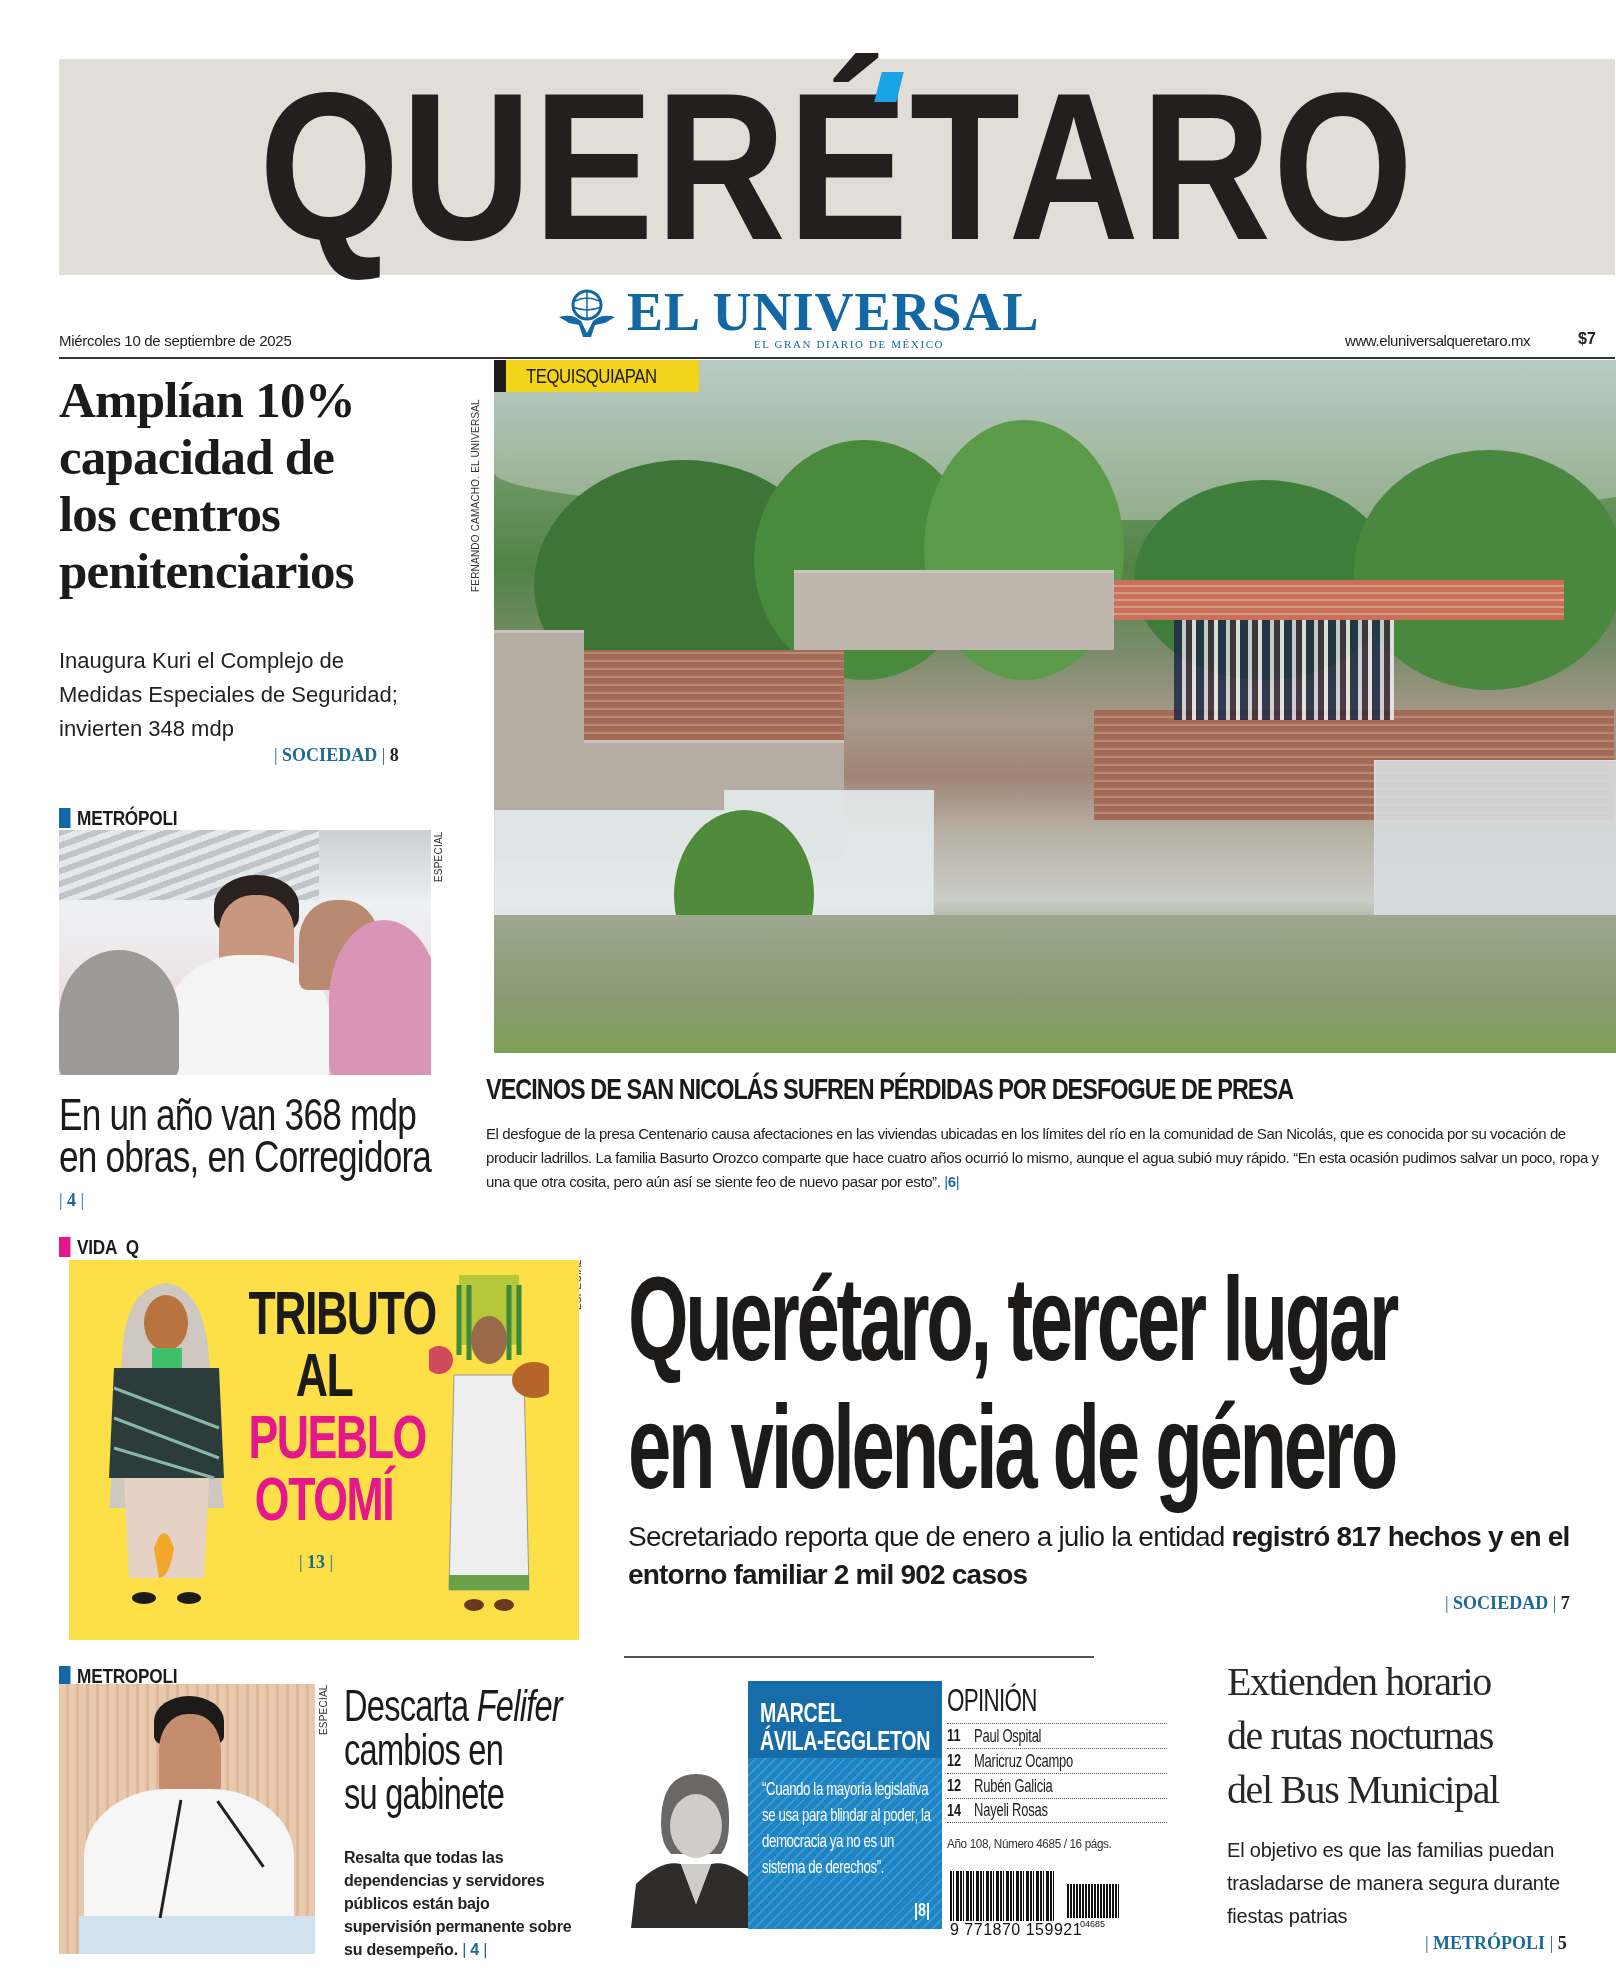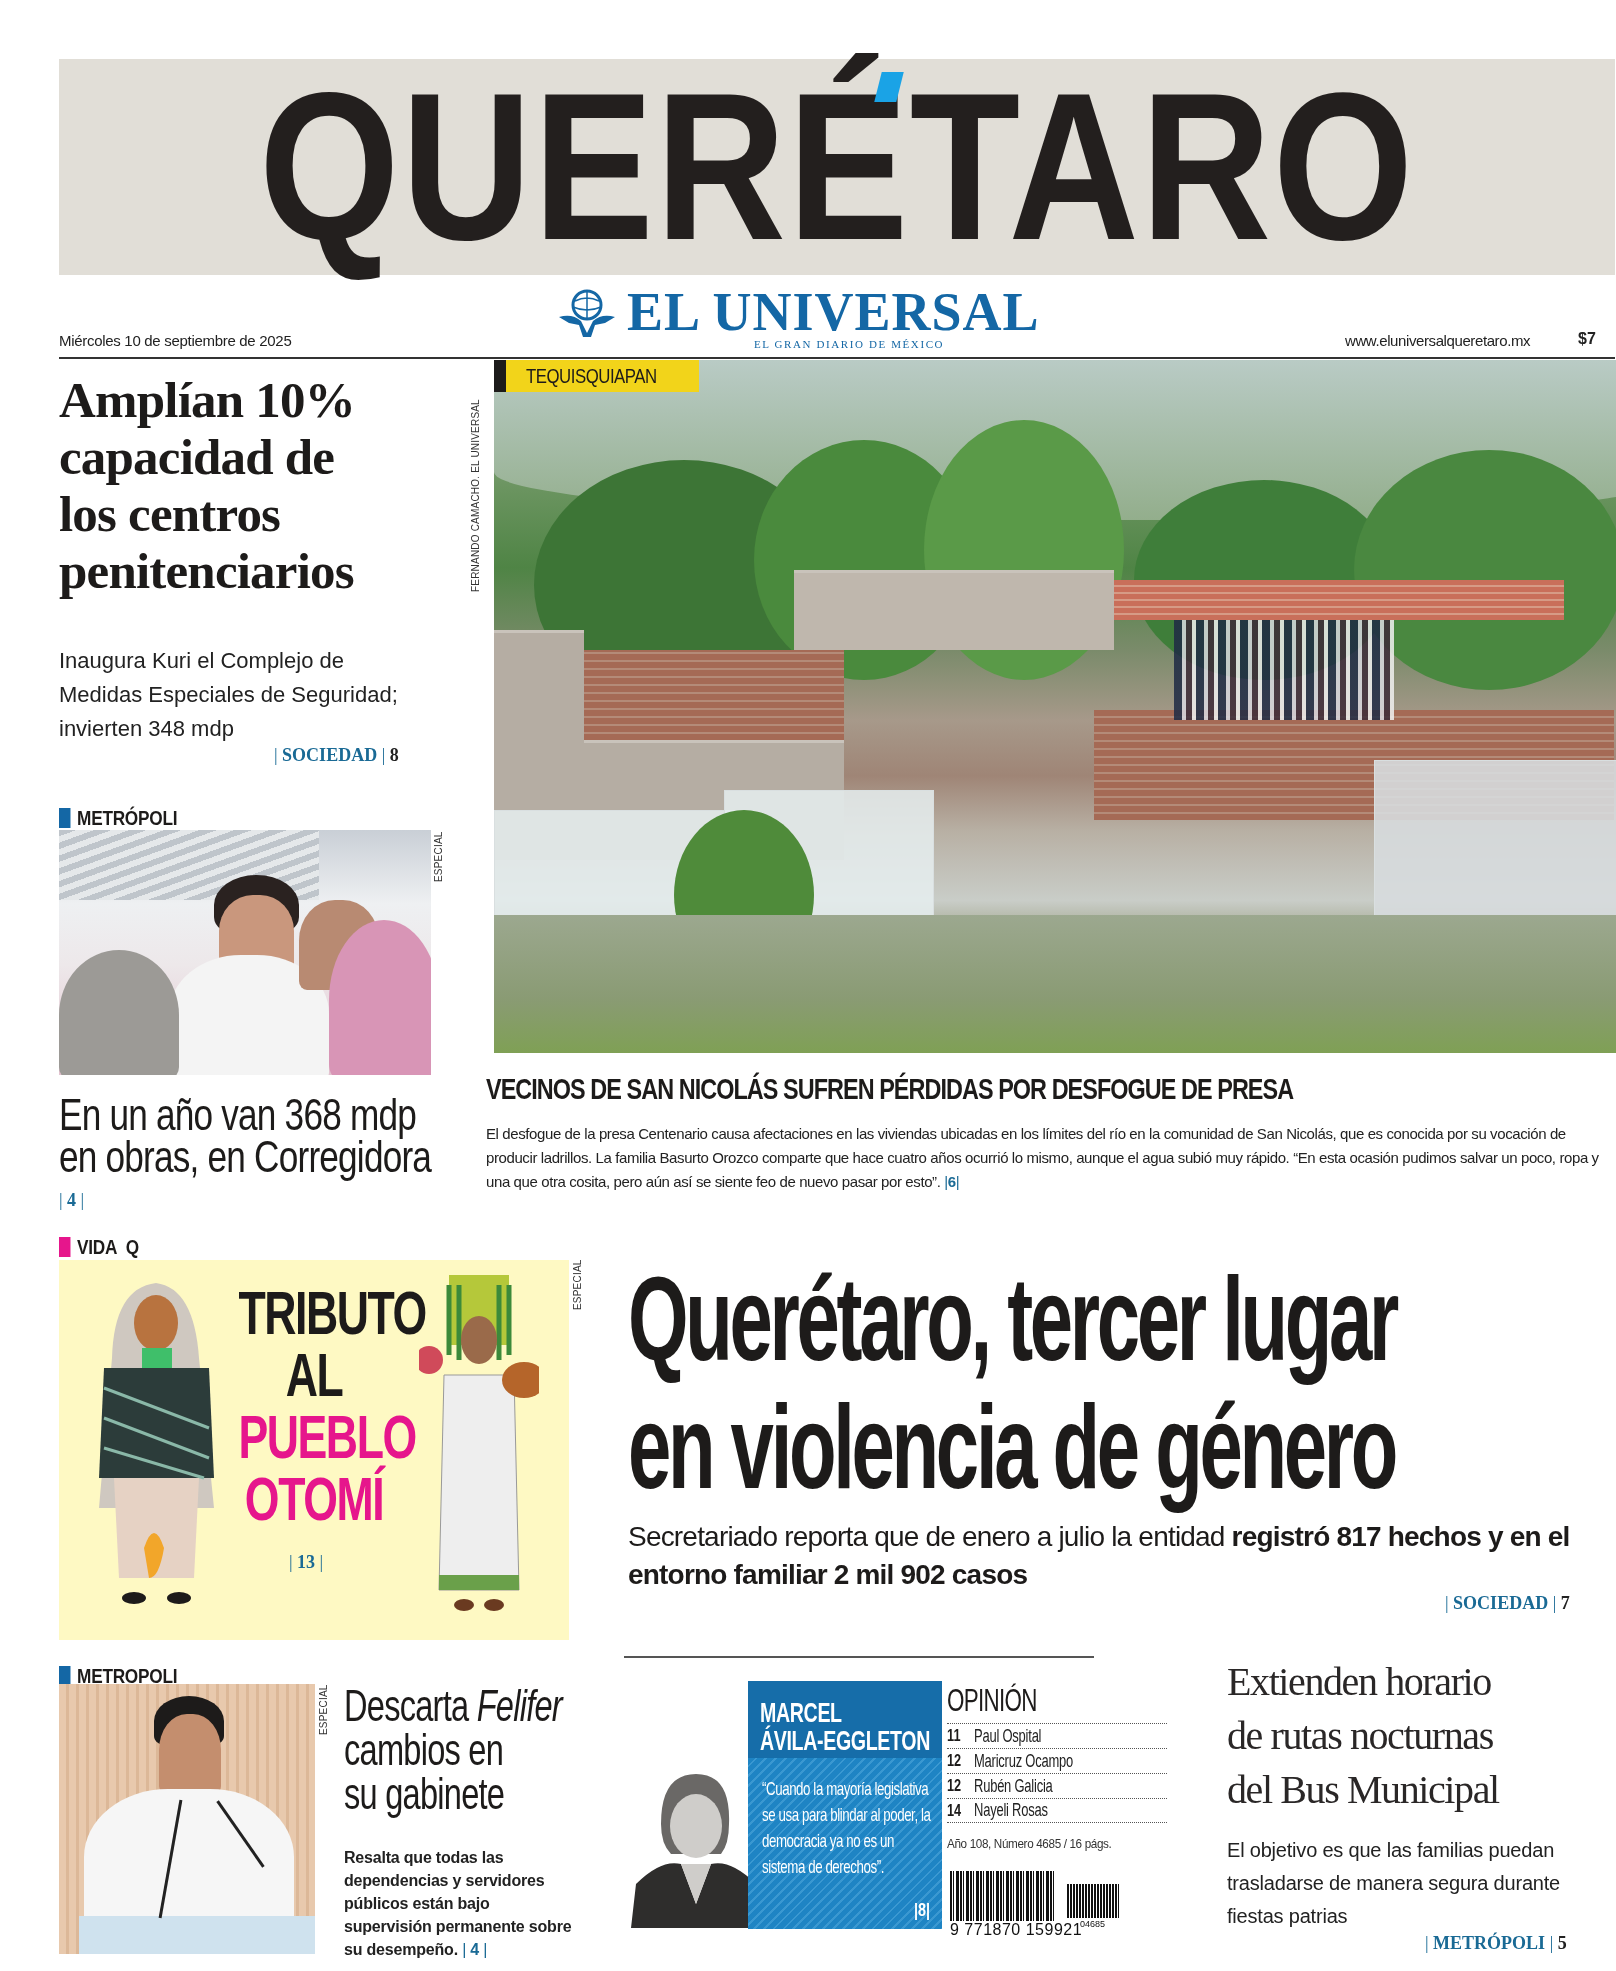--- a/index.html
+++ b/index.html
@@ -71,21 +71,21 @@
   .metro-photo { left: 59px; top: 830px; width: 372px; height: 245px; overflow: hidden;
     background: linear-gradient(180deg, #c9cfd6 0%, #eef0f2 30%, #ede8ea 55%, #e3c2cf 100%); }
   .metro-stripes { position: absolute; left: 0; top: 0; width: 260px; height: 70px;
     background: repeating-linear-gradient(160deg, #bfc5cb 0 6px, #e5e8ea 6px 12px); }
   .person { position: absolute; border-radius: 45% 45% 10% 10%; }
   .metro-headline { left: 59px; top: 1094px; width: 360px; font-size: 44px; line-height: 42px; color: #1d1b1a;
     letter-spacing: -1px; transform: scaleX(0.8); transform-origin: left top; white-space: nowrap; }
   .metro-ref { left: 59px; top: 1190px; }
 
   
-  .vidaq-art { left: 59px; top: 1260px; width: 510px; height: 380px; background: #fef9c3; overflow: hidden; }
+  .vidaq-art { left: 69px; top: 1260px; width: 510px; height: 380px; background: #fde047; overflow: hidden; }
   .figure-left { position: absolute; left: 35px; top: 18px; width: 125px; height: 340px; }
   .figure-right { position: absolute; left: 360px; top: 15px; width: 120px; height: 345px; }
   .tributo { position: absolute; left: 150px; top: 22px; width: 210px; text-align: center; font-weight: 700;
     font-size: 62px; line-height: 62px; letter-spacing: -2px; transform: scaleX(0.72); transform-origin: center top; }
   .tributo .black { color: #1d1b1a; display: block; }
   .tributo .pink { color: #e6168c; display: block; }
   .tributo-ref { position: absolute; left: 230px; top: 292px; }
 
   
   .main-headline { left: 628px; top: 1255px; width: 985px; font-weight: 700; font-size: 118px; line-height: 128px;

